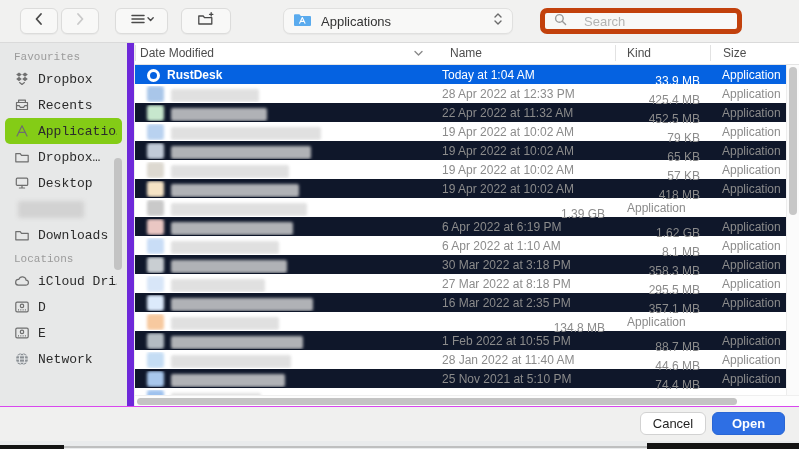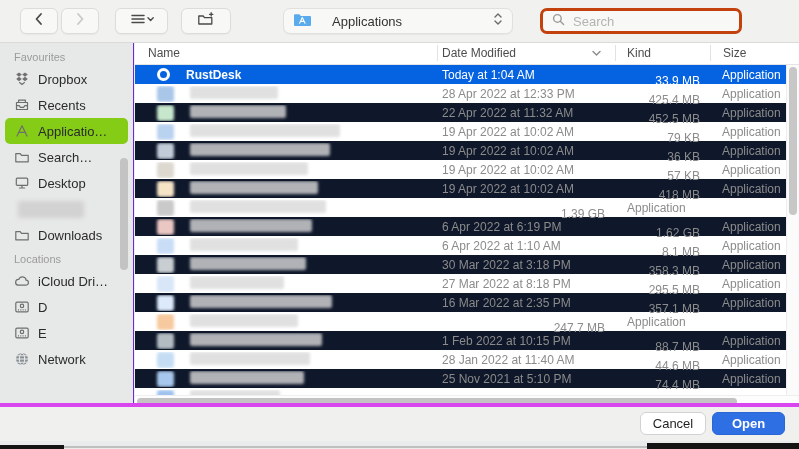--- a/index.html
+++ b/index.html
@@ -13,34 +13,34 @@
   .tbtn { position:absolute; top:8px; height:26px; box-sizing:border-box;
           background:#f8f8f7; border:1px solid #dcdcdb; border-radius:6px;
           display:flex; align-items:center; justify-content:center;
           box-shadow:0 1px 1px rgba(0,0,0,.04); cursor:default; }
   #btn-back    { left:20px;  width:38px; }
   #btn-forward { left:61px;  width:38px; }
   #btn-view    { left:115px; width:53px; }
   #btn-newfold { left:181px; width:50px; }
   .dropdown { position:absolute; left:283px; top:8px; width:230px; height:26px;
               box-sizing:border-box; background:#f8f8f7; border:1px solid #e0e0df;
-              border-radius:7px; display:flex; align-items:center; gap:20px;
+              border-radius:7px; display:flex; align-items:center; gap:9px;
               padding:0 9px; box-shadow:0 1px 1px rgba(0,0,0,.04); }
   .dropdown .dd-label { font-size:13px; color:#333; flex:1; }
   .searchbox { position:absolute; left:540px; top:8px; width:202px; height:26px;
-               box-sizing:border-box; background:#f8f8f7; border:3px solid #c2410c;
-               border-radius:7px; display:flex; align-items:center; gap:5px; padding:0 8px; }
+               box-sizing:border-box; background:#f8f8f7; border:5px solid #c2410c;
+               border-radius:7px; display:flex; align-items:center; gap:14px; padding:0 8px; }
   .searchbox input { border:none; outline:none; background:transparent; flex:1;
                      font-size:13px; color:#333; font-family:"Liberation Sans",sans-serif; }
   .searchbox input::placeholder { color:#b3b3b2; }
 
   
   .sidebar { position:absolute; top:42px; left:0; width:134px; bottom:42px;
-             background:#e7e8e8; border-right:1px solid #6d28d9; box-sizing:border-box;
-             padding-top:4px; z-index:2; }
+             background:#e7e8e8; border-right:7px solid #6d28d9; box-sizing:border-box;
+             padding-top:4px; z-index:2;font-family:Liberation Mono, monospace; }
   .side-title { font-size:11px; color:#9b9b9b; padding:5px 0 3px 14px; }
   .side-item { display:flex; align-items:center; gap:8px; height:26px; margin:0 5px;
                padding:0 5px 0 9px; border-radius:5px; font-size:13px; color:#2b2b2b; cursor:default; }
   .side-item.selected { background:#84cc16; }
   .side-item .sicon { width:16px; height:16px; flex:0 0 16px; display:flex;
                       align-items:center; justify-content:center; }
   .side-item .slabel { white-space:nowrap; overflow:hidden; }
   .side-item .eject { margin-left:auto; }
   .side-blur { height:17px; width:66px; background:#d2d2d2; border-radius:2px;
                filter:blur(2px); margin-left:4px; }
@@ -60,41 +60,41 @@
   .hc-date::before,.hc-size::before,.hc-kind::before { content:""; position:absolute;
       left:0; top:3px; bottom:3px; width:1px; background:#e2e2e2; }
   .hc-date .sortchev { margin-left:auto; margin-right:13px; }
 
   .rows { position:absolute; top:23px; left:0; right:0; height:330px; overflow:hidden; background:#fff; }
   .row { height:19px; align-items:center; font-size:12px; color:#262626; }
   .row.stripe { background:#0f172a; }
   .row.selected { background:#0562e1; }
   .row.selected .cell { color:#fff !important; }
   .cell { white-space:nowrap; overflow:hidden; }
-  .c-name { display:flex; align-items:flex-start; gap:16px; padding-left:22px; }
+  .c-name { display:flex; align-items:flex-end; gap:7px; padding-left:12px; }
   .c-date { padding-left:5px; color:#8b8b8b; }
   .c-size { text-align:right; padding-right:10px; color:#8b8b8b;margin-top:12px; }
   .c-kind { padding-left:12px; color:#8b8b8b; }
   .row.selected .c-name { font-weight:bold; }
   .ring { width:13px; height:13px; border:3px solid #fff; border-radius:50%; box-sizing:border-box; flex:0 0 13px; }
   .blur-ic { width:17px; height:16px; border-radius:3px; filter:blur(1.6px); flex:0 0 17px; }
   .blur-nm { height:13px; border-radius:2px; background:#d9d9d9; opacity:.8; filter:blur(1.6px); }
 
   .vscroll { position:absolute; top:23px; right:0; width:13px; height:330px;
              background:#fbfbfb; border-left:1px solid #ededed; box-sizing:border-box; z-index:3; }
   .vthumb { position:absolute; top:2px; left:2px; width:8px; height:148px;
             background:#c7c7c7; border-radius:4px; }
   .hscroll { position:absolute; left:0; right:0; bottom:0; height:12px; background:#fdfdfd;
              border-top:1px solid #efefef; box-sizing:border-box; }
   .hthumb { position:absolute; left:2px; top:2px; width:600px; height:7px;
             background:#c3c3c3; border-radius:4px; }
 
   
   .footer { position:absolute; left:0; right:0; bottom:8px; height:34px;
-            background:#f0f0ef; border-top:4px solid #d946ef; z-index:4; }
+            background:#f0f0ef; border-top:1px solid #d946ef; z-index:4; }
   .btn { position:absolute; top:5px; height:23px; border-radius:6px; font-size:13px;
          display:flex; align-items:center; justify-content:center; box-sizing:border-box; cursor:default; }
   #btn-cancel { right:93px; width:66px; background:#ffffff; border:1px solid #d2d2d2; color:#1f1f1f; }
   #btn-open   { right:14px; width:73px; background:#2e6fe4; border:1px solid #2a66d4; color:#fff; font-weight:bold; }
 
   
   .bottom-strip { position:absolute; left:0; right:0; bottom:0; height:8px; background:#e9ebec; }
   .bottom-line  { position:absolute; left:64px; right:152px; bottom:1px; height:2px; background:#9a9a9a; opacity:.55; }
   .black-left   { position:absolute; left:0; bottom:0; width:64px; height:4px; background:#141414; }
   .black-right  { position:absolute; right:0; bottom:0; width:152px; height:6px; background:#141414; }
@@ -198,21 +198,21 @@
               </svg>
             </span>
             <span class="slabel">Applicatio…</span>
           </div>
           <div class="side-item">
             <span class="sicon">
               <svg width="16" height="16" viewBox="0 0 16 16">
                 <path d="M1.8 12.8 V4.6 h4.4 l1.3 1.7 h6.7 v6.5 z" fill="none" stroke="#6e6e6e" stroke-width="1.2" stroke-linecap="round" stroke-linejoin="round"></path>
               </svg>
             </span>
-            <span class="slabel">Search…</span>
+            <span class="slabel">Dropbox…</span>
           </div>
           <div class="side-item">
             <span class="sicon">
               <svg width="16" height="16" viewBox="0 0 16 16">
                 <rect x="2.3" y="3.2" width="11.4" height="7.2" rx="1" fill="none" stroke="#6e6e6e" stroke-width="1.2" stroke-linecap="round" stroke-linejoin="round"></rect>
                 <path d="M8 10.4 v2.4 M5.4 13 h5.2" fill="none" stroke="#6e6e6e" stroke-width="1.2" stroke-linecap="round" stroke-linejoin="round"></path>
               </svg>
             </span>
             <span class="slabel">Desktop</span>
           </div>
@@ -270,31 +270,31 @@
             </span>
             <span class="slabel">Network</span>
           </div>
         </div>
     </div>
     <div class="side-scroll-thumb"></div>
   </div>
 
   <div class="main">
     <div class="list-header grid4">
-      <div class="hcell hc-name">
-        <span>Name</span>
-      </div>
       <div class="hcell hc-date">
         <span>Date Modified</span>
         <span class="sortchev">
           <svg width="11" height="8" viewBox="0 0 11 8">
               <path d="M2 2.5 L5.5 6 L9 2.5" fill="none" stroke="#8a8a8a" stroke-width="1.4" stroke-linecap="round" stroke-linejoin="round"></path>
             </svg>
         </span>
       </div>
+      <div class="hcell hc-name">
+        <span>Name</span>
+      </div>
       <div class="hcell hc-kind">
         <span>Kind</span>
       </div>
       <div class="hcell hc-size">
         <span>Size</span>
       </div>
     </div>
 
     <div class="rows" id="rows">
         <div class="row grid4 selected">
@@ -332,21 +332,21 @@
           <div class="cell c-date">19 Apr 2022 at 10:02 AM</div>
           <div class="cell c-size">79 KB</div>
           <div class="cell c-kind">Application</div>
         </div>
         <div class="row grid4 stripe">
           <div class="cell c-name">
             <span class="blur-ic" style="background: rgb(194, 203, 216);"></span>
             <span class="blur-nm" style="width: 140px;"></span>
           </div>
           <div class="cell c-date">19 Apr 2022 at 10:02 AM</div>
-          <div class="cell c-size">36 KB</div>
+          <div class="cell c-size">65 KB</div>
           <div class="cell c-kind">Application</div>
         </div>
         <div class="row grid4">
           <div class="cell c-name">
             <span class="blur-ic" style="background: rgb(221, 217, 209);"></span>
             <span class="blur-nm" style="width: 118px;"></span>
           </div>
           <div class="cell c-date">19 Apr 2022 at 10:02 AM</div>
           <div class="cell c-size">57 KB</div>
           <div class="cell c-kind">Application</div>
@@ -411,29 +411,29 @@
           </div>
           <div class="cell c-date">16 Mar 2022 at 2:35 PM</div>
           <div class="cell c-size">357.1 MB</div>
           <div class="cell c-kind">Application</div>
         </div>
         <div class="row grid4">
           <div class="cell c-name">
             <span class="blur-ic" style="background: rgb(247, 201, 159);"></span>
             <span class="blur-nm" style="width: 108px;"></span>
           </div>
-          <div class="cell c-size">247.7 MB</div>
+          <div class="cell c-size">134.8 MB</div>
           <div class="cell c-kind">Application</div>
         </div>
         <div class="row grid4 stripe">
           <div class="cell c-name">
             <span class="blur-ic" style="background: rgb(180, 188, 195);"></span>
             <span class="blur-nm" style="width: 132px;"></span>
           </div>
-          <div class="cell c-date">1 Feb 2022 at 10:15 PM</div>
+          <div class="cell c-date">1 Feb 2022 at 10:55 PM</div>
           <div class="cell c-size">88.7 MB</div>
           <div class="cell c-kind">Application</div>
         </div>
         <div class="row grid4">
           <div class="cell c-name">
             <span class="blur-ic" style="background: rgb(197, 221, 244);"></span>
             <span class="blur-nm" style="width: 120px;"></span>
           </div>
           <div class="cell c-date">28 Jan 2022 at 11:40 AM</div>
           <div class="cell c-size">44.6 MB</div>

